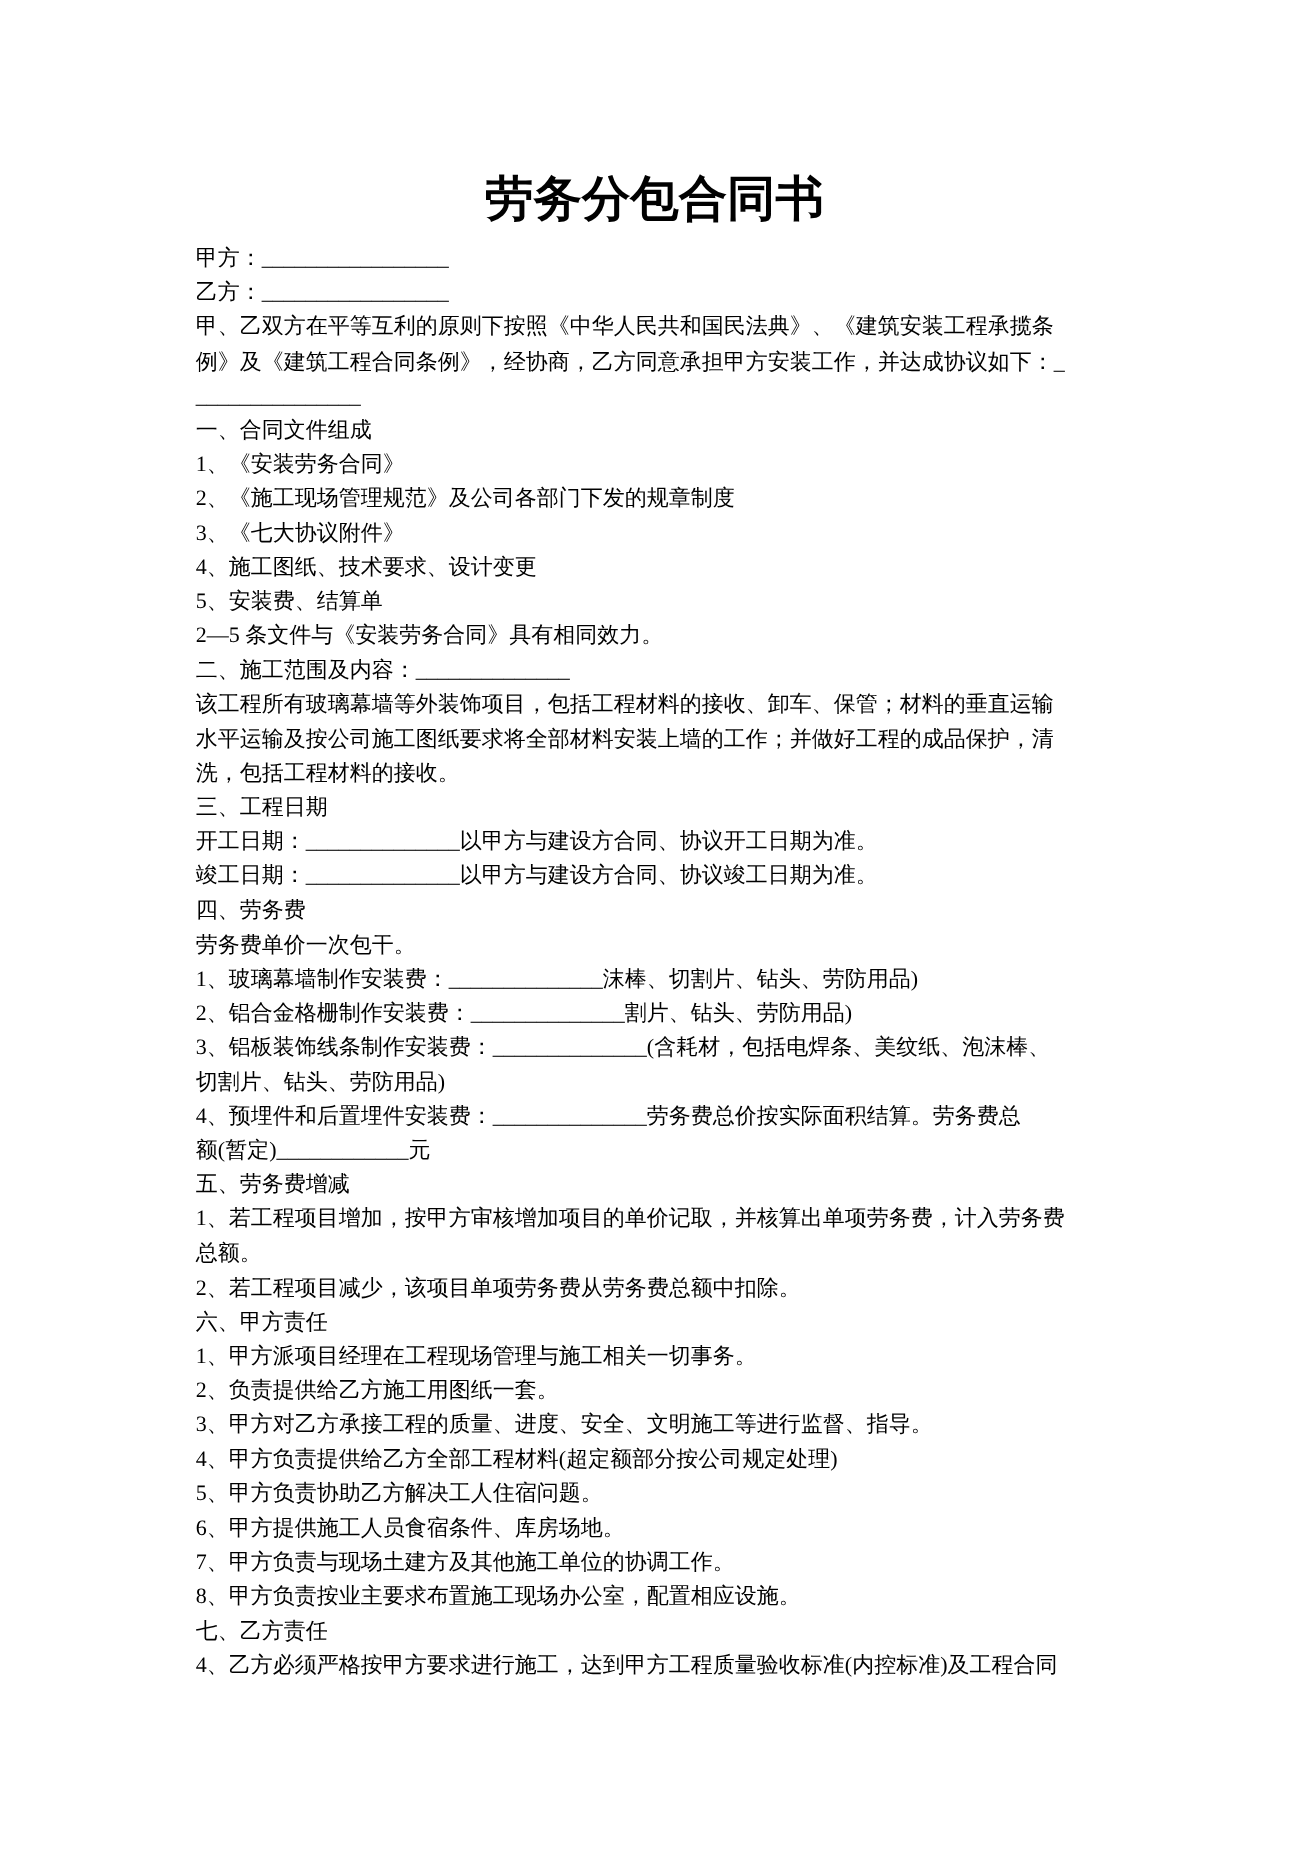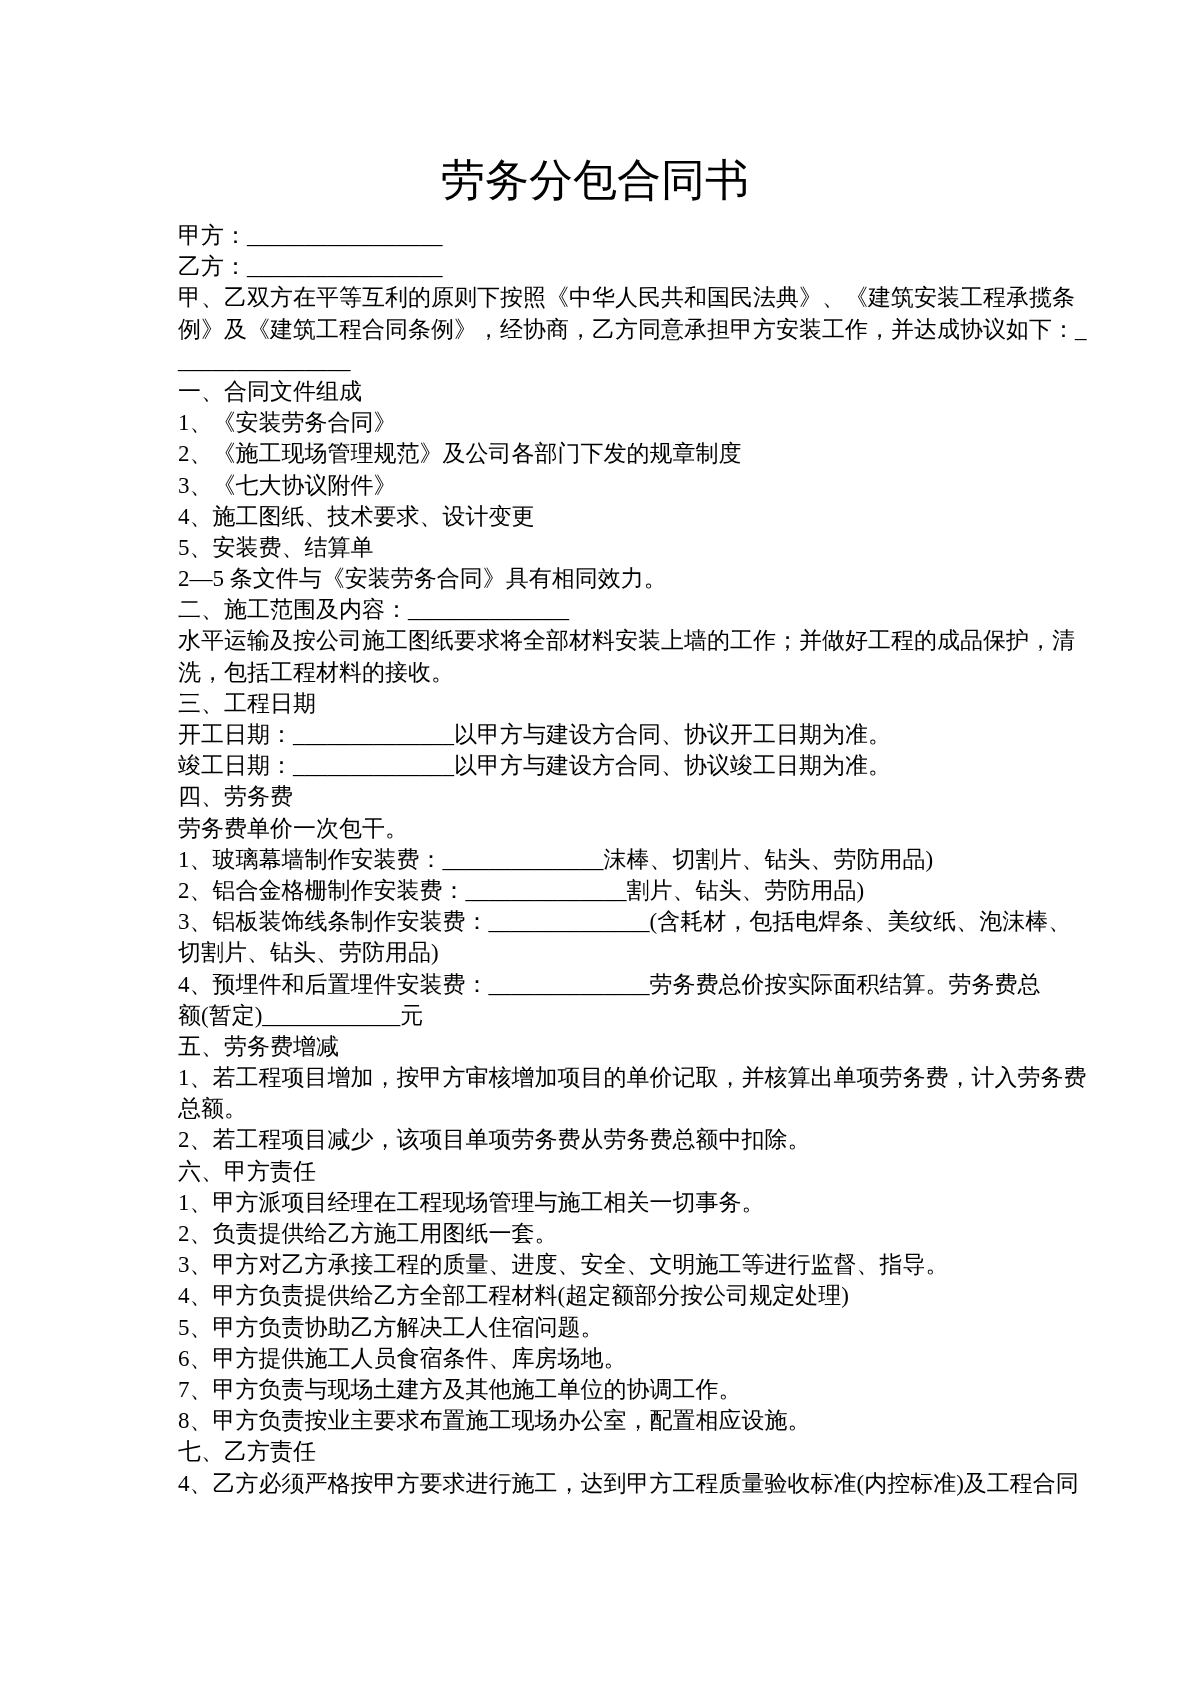--- a/index.html
+++ b/index.html
@@ -16,32 +16,32 @@
     font-family: "Liberation Serif", "DejaVu Serif", serif;
     overflow: hidden;
   }
   .doc-title {
     position: absolute;
     top: 153px;
     left: 0;
     width: 100%;
     text-align: center;
     font-size: 44px;
-    font-weight: normal;
+    font-weight: bold;
     line-height: 56px;
     white-space: pre;
   }
   .content {
     position: absolute;
     left: 178px;
     top: 220px;
     width: 860px;
   }
   .line {
-    font-size: 23px;
+    font-size: 20px;
     line-height: 31.2px;
     height: 31.2px;
     white-space: pre;
     letter-spacing: 0;
   }
 </style>
 </head>
 <body>
 
 <div class="page">
@@ -53,20 +53,21 @@
     <div class="line">例》及《建筑工程合同条例》，经协商，乙方同意承担甲方安装工作，并达成协议如下：_</div>
     <div class="line">_______________</div>
     <div class="line">一、合同文件组成</div>
     <div class="line">1、《安装劳务合同》</div>
     <div class="line">2、《施工现场管理规范》及公司各部门下发的规章制度</div>
     <div class="line">3、《七大协议附件》</div>
     <div class="line">4、施工图纸、技术要求、设计变更</div>
     <div class="line">5、安装费、结算单</div>
     <div class="line">2—5 条文件与《安装劳务合同》具有相同效力。</div>
     <div class="line">二、施工范围及内容：______________</div>
+    <div class="line">该工程所有玻璃幕墙等外装饰项目，包括工程材料的接收、卸车、保管；材料的垂直运输</div>
     <div class="line">水平运输及按公司施工图纸要求将全部材料安装上墙的工作；并做好工程的成品保护，清</div>
     <div class="line">洗，包括工程材料的接收。</div>
     <div class="line">三、工程日期</div>
     <div class="line">开工日期：______________以甲方与建设方合同、协议开工日期为准。</div>
     <div class="line">竣工日期：______________以甲方与建设方合同、协议竣工日期为准。</div>
     <div class="line">四、劳务费</div>
     <div class="line">劳务费单价一次包干。</div>
     <div class="line">1、玻璃幕墙制作安装费：______________沫棒、切割片、钻头、劳防用品)</div>
     <div class="line">2、铝合金格栅制作安装费：______________割片、钻头、劳防用品)</div>
     <div class="line">3、铝板装饰线条制作安装费：______________(含耗材，包括电焊条、美纹纸、泡沫棒、</div>

